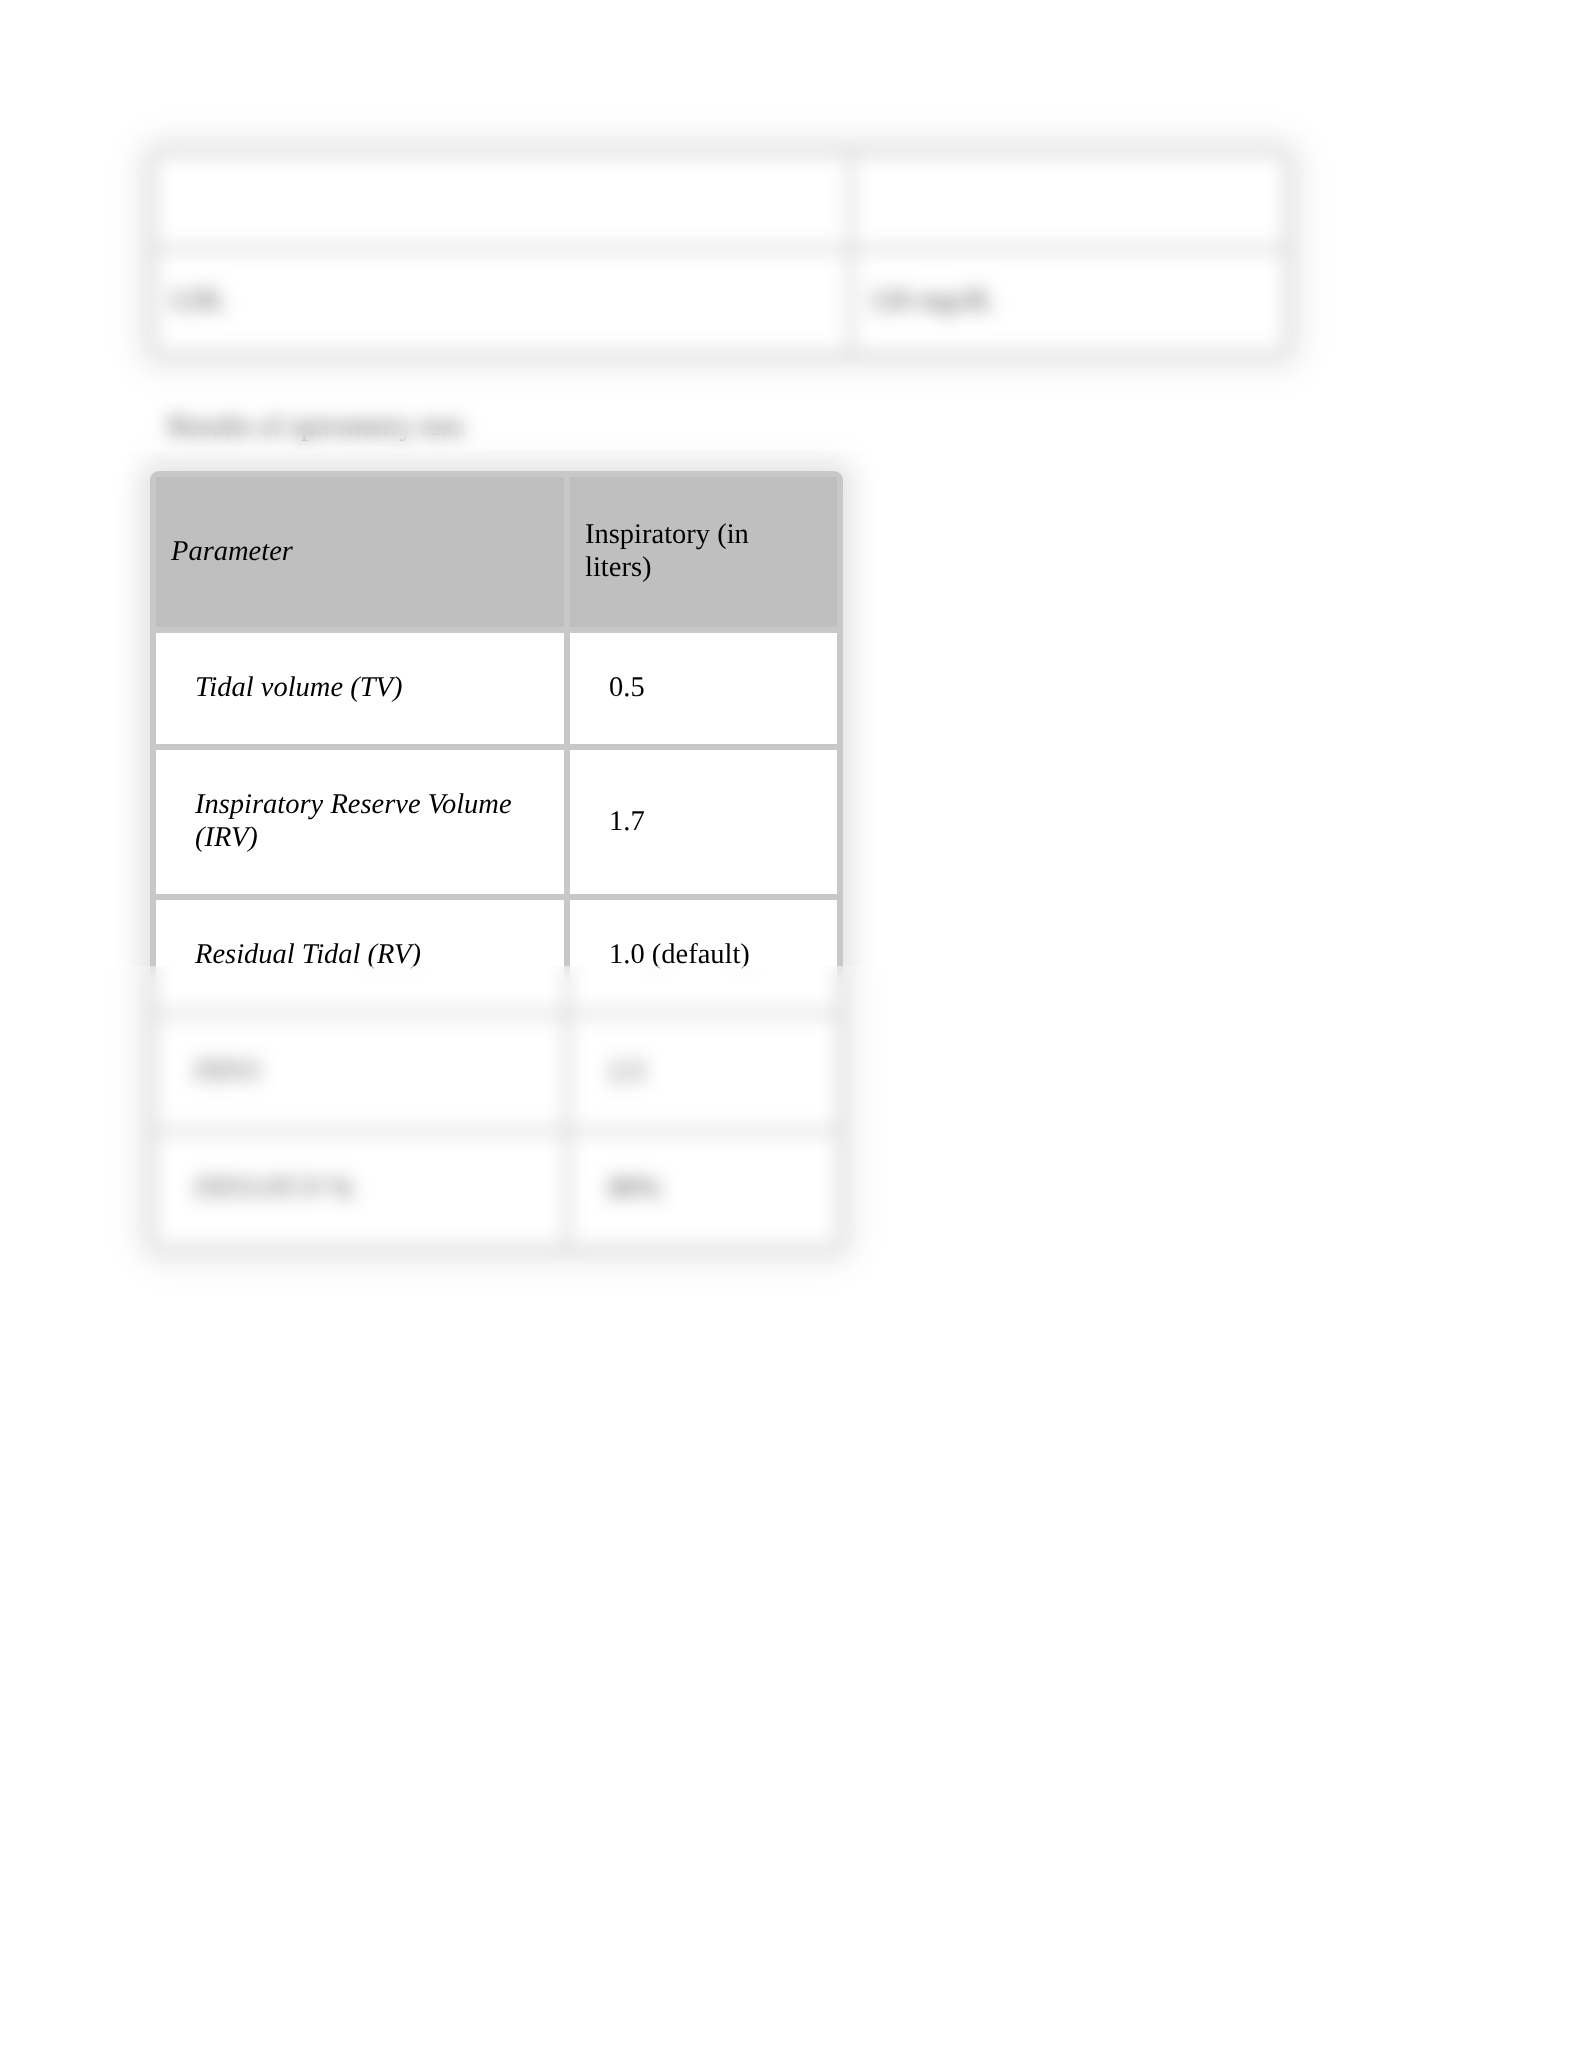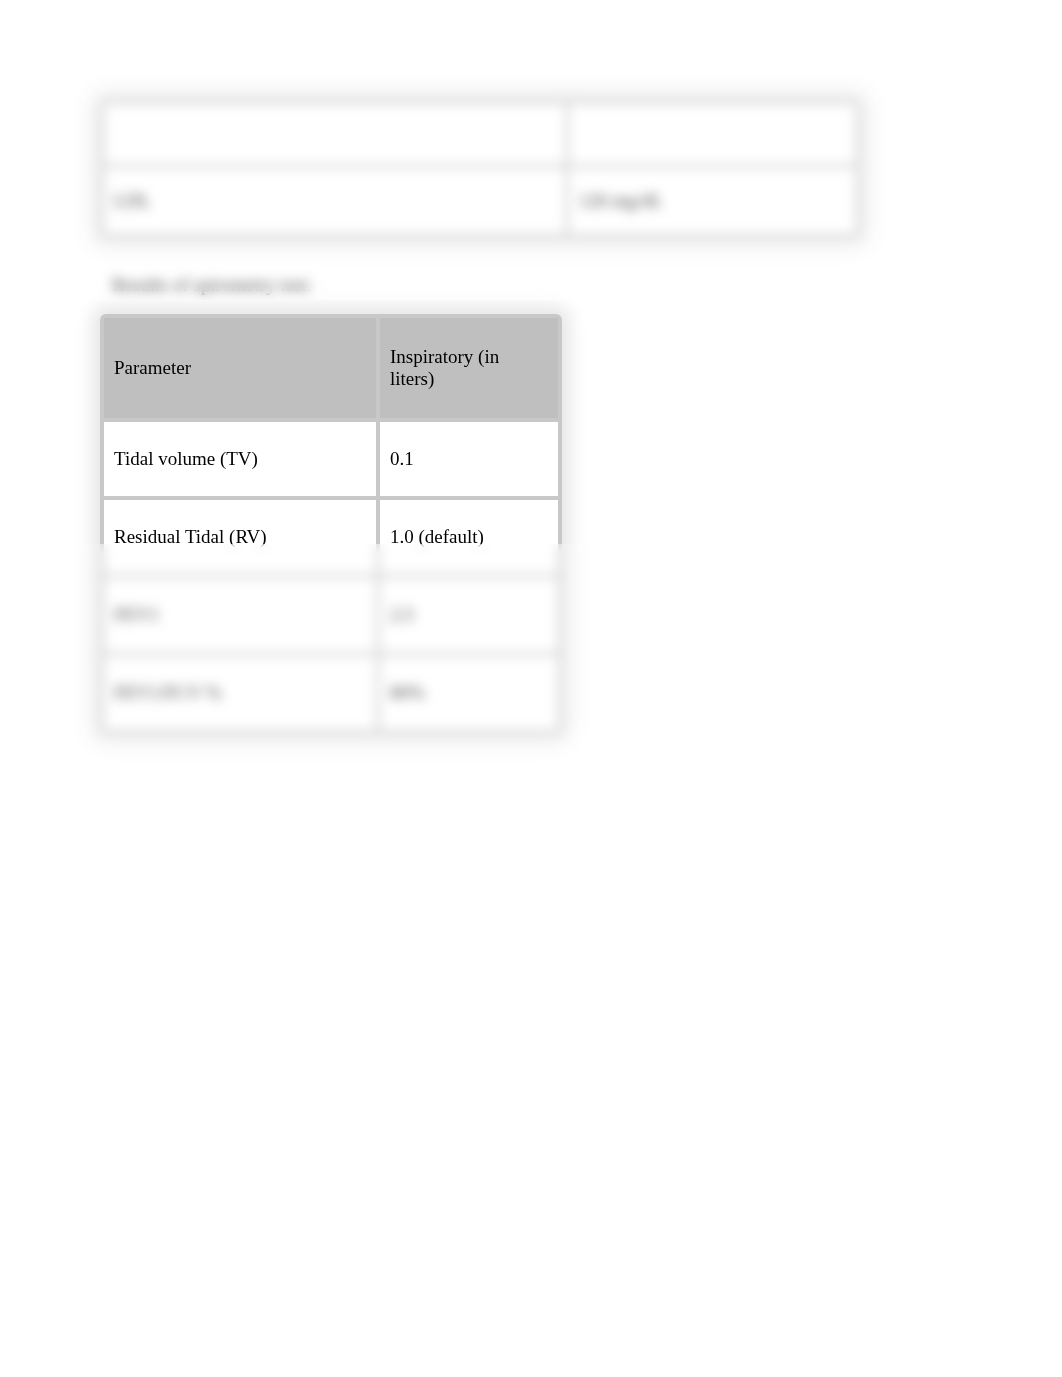--- a/index.html
+++ b/index.html
@@ -68,25 +68,26 @@
     .section-label {
       margin: 30px 0 18px 12px;
       font-size: 19px;
     }
     .spiro-table th {
       background: #bfbfbf;
       font-weight: normal;
       padding: 28px 10px;
     }
     .spiro-table td {
-      padding: 26px 10px;
+      padding: 26px 26px;
     }
     .spiro-table td:nth-child(1),
     .spiro-table th:nth-child(1) {
       width: 272px;
+      font-style: italic;
     }
     .spiro-table td:nth-child(2),
     .spiro-table th:nth-child(2) {
       width: 178px;
     }
   </style>
 </head>
 <body>
 
 <div class="page">
@@ -107,21 +108,25 @@
   <div class="section-label">Results of spirometry test:</div>
 
   <table class="spiro-table">
     <tbody>
         <tr>
       <th>Parameter</th>
       <th>Inspiratory (in liters)</th>
     </tr>
     <tr>
       <td>Tidal volume (TV)</td>
-      <td> 0.1</td>
+      <td> 0.5</td>
+    </tr>
+    <tr>
+      <td>Inspiratory Reserve Volume (IRV)</td>
+      <td> 1.7</td>
     </tr>
     <tr>
       <td>Residual Tidal (RV)</td>
       <td>1.0  (default)</td>
     </tr>
     <tr>
       <td>FEV1</td>
       <td>2.5</td>
     </tr>
     <tr>

